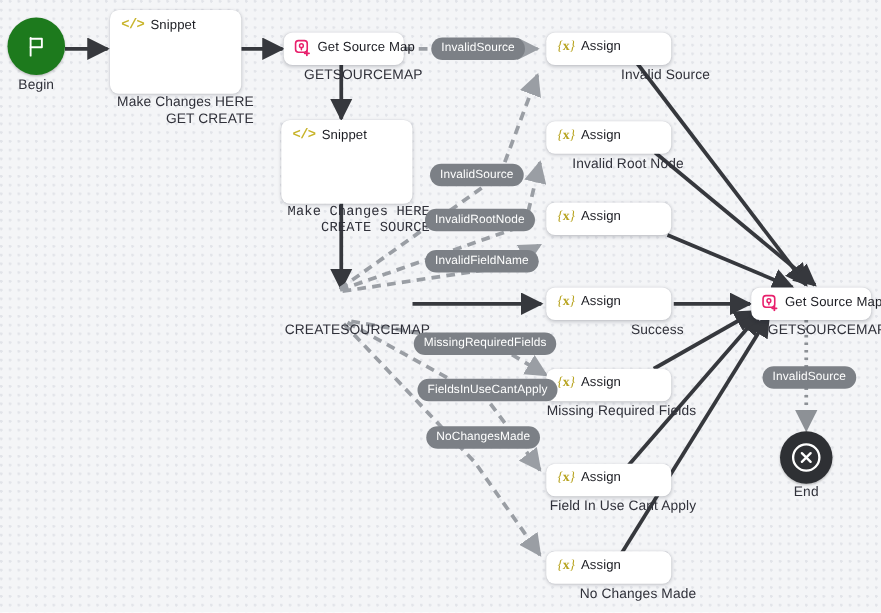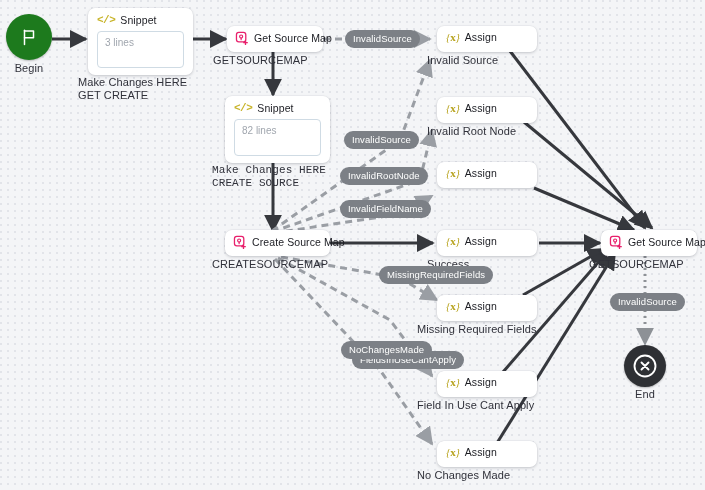--- a/index.html
+++ b/index.html
@@ -81,21 +81,21 @@
     align-items: flex-start;
     padding: 5px 7px;
     box-sizing: border-box;
   }
   .snippet-lines {
     font-size: 10px;
     color: #a0a6ae;
   }
   .node-caption {
     position: absolute;
-    text-align: left;
+    text-align: right;
     font-size: 11px;
     color: #30313a;
     line-height: 13px;
     letter-spacing: .1px;
     word-break: break-word;
   }
   
   .icon {
     display: inline-flex;
     align-items: center;
@@ -207,23 +207,20 @@
       </svg>
     </span>
   </div>
   <div class="terminal-label" style="left:-31px; top:62px;">Begin</div>
 
   <div class="card" style="left:88px; top:8px; width:105px; height:67px;">
     <div class="card-head">
       <span class="icon icon-code">&lt;/&gt;</span>
       <span class="card-title">Snippet</span>
     </div>
-    <div class="snippet-body">
-      <span class="snippet-lines">3 lines</span>
-    </div>
   </div>
   <div class="node-caption" style="left:78px; top:76px; width:125px;">Make Changes HERE GET CREATE</div>
 
   <div class="card" style="left:227px; top:26px; width:96px; height:26px;">
     <div class="card-head" style="padding:5px 8px;">
       <span class="icon">
         <svg width="14" height="14" viewBox="0 0 24 24" fill="none">
           <rect x="2.5" y="2.5" width="16" height="16" rx="4" stroke="#e8206c" stroke-width="2.2"></rect>
           <circle cx="10.5" cy="9.5" r="2.6" stroke="#e8206c" stroke-width="2"></circle>
           <path d="M10.5 12.2 L10.5 15" stroke="#e8206c" stroke-width="2" stroke-linecap="round"></path>
@@ -233,48 +230,32 @@
       <span class="card-title">Get Source Map</span>
     </div>
   </div>
   <div class="node-caption" style="left:213px; top:54px; width:125px;">GETSOURCEMAP</div>
 
   <div class="card" style="left:225px; top:96px; width:105px; height:67px;">
     <div class="card-head">
       <span class="icon icon-code">&lt;/&gt;</span>
       <span class="card-title">Snippet</span>
     </div>
-    <div class="snippet-body">
-      <span class="snippet-lines">82 lines</span>
-    </div>
   </div>
   <div class="node-caption" style="left:212px; top:164px; width:132px;font-family:Liberation Mono, monospace;">Make Changes HERE CREATE SOURCE</div>
 
-  <div class="card" style="left:225px; top:230px; width:105px; height:26px;">
-    <div class="card-head" style="padding:5px 8px;">
-      <span class="icon">
-        <svg width="14" height="14" viewBox="0 0 24 24" fill="none">
-          <rect x="2.5" y="2.5" width="16" height="16" rx="4" stroke="#e8206c" stroke-width="2.2"></rect>
-          <circle cx="10.5" cy="9.5" r="2.6" stroke="#e8206c" stroke-width="2"></circle>
-          <path d="M10.5 12.2 L10.5 15" stroke="#e8206c" stroke-width="2" stroke-linecap="round"></path>
-          <path d="M18 17 L18 23 M15 20 L21 20" stroke="#e8206c" stroke-width="2.4" stroke-linecap="round"></path>
-        </svg>
-      </span>
-      <span class="card-title">Create Source Map</span>
-    </div>
-  </div>
   <div class="node-caption" style="left:212px; top:258px; width:132px;">CREATESOURCEMAP</div>
 
   <div class="card" style="left:437px; top:26px; width:100px; height:26px;">
     <div class="card-head" style="padding:5px 9px;">
       <span class="icon icon-xvar">{<b>x</b>}</span>
       <span class="card-title">Assign</span>
     </div>
   </div>
-  <div class="node-caption" style="left:427px; top:54px; width:120px;">Invalid Source</div>
+  <div class="node-caption" style="left:448px; top:54px; width:120px;">Invalid Source</div>
 
   <div class="card" style="left:437px; top:97px; width:100px; height:26px;">
     <div class="card-head" style="padding:5px 9px;">
       <span class="icon icon-xvar">{<b>x</b>}</span>
       <span class="card-title">Assign</span>
     </div>
   </div>
   <div class="node-caption" style="left:427px; top:125px; width:120px;">Invalid Root Node</div>
 
   <div class="card" style="left:437px; top:162px; width:100px; height:26px;">
@@ -342,21 +323,21 @@
   <div class="terminal-label" style="left:585px; top:388px;">End</div>
 
   <div class="pill" style="left:345px; top:30px;">InvalidSource</div>
 
   <div class="pill" style="left:344px; top:131px;">InvalidSource</div>
 
   <div class="pill" style="left:340px; top:167px;">InvalidRootNode</div>
 
   <div class="pill" style="left:340px; top:200px;">InvalidFieldName</div>
 
-  <div class="pill" style="left:331px; top:266px;margin-left:48px;">MissingRequiredFields</div>
-
-  <div class="pill" style="left:352px; top:303px;margin-top:48px;">FieldsInUseCantApply</div>
+  <div class="pill" style="left:331px; top:266px;">MissingRequiredFields</div>
+
+  <div class="pill" style="left:334px; top:303px;">FieldsInUseCantApply</div>
 
   <div class="pill" style="left:341px; top:341px;">NoChangesMade</div>
 
   <div class="pill" style="left:610px; top:293px;">InvalidSource</div>
 
 </div>
 
 </body></html>

